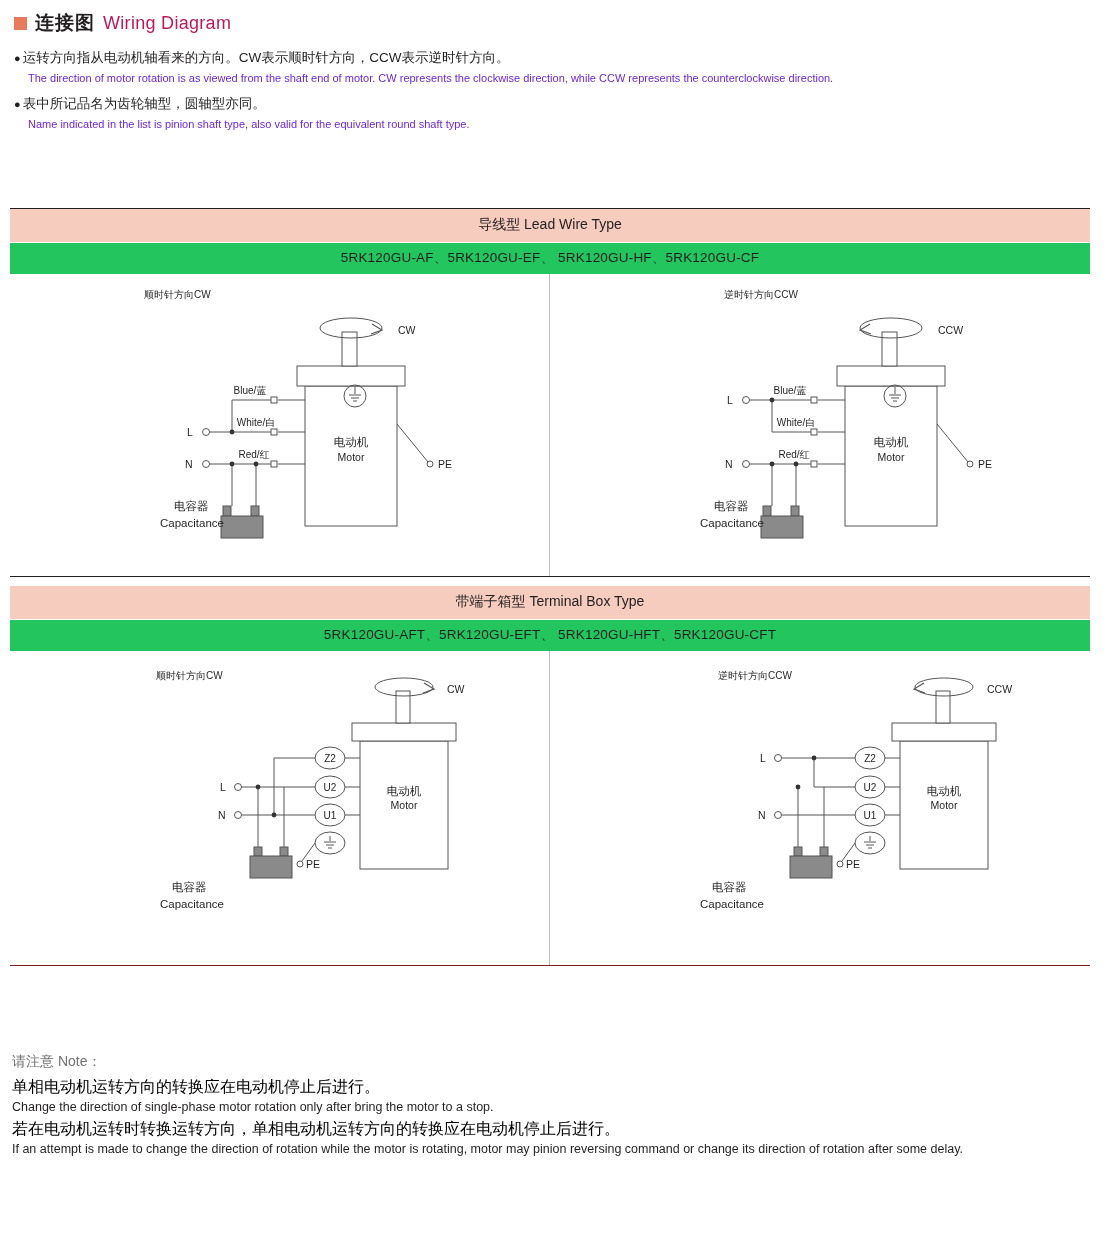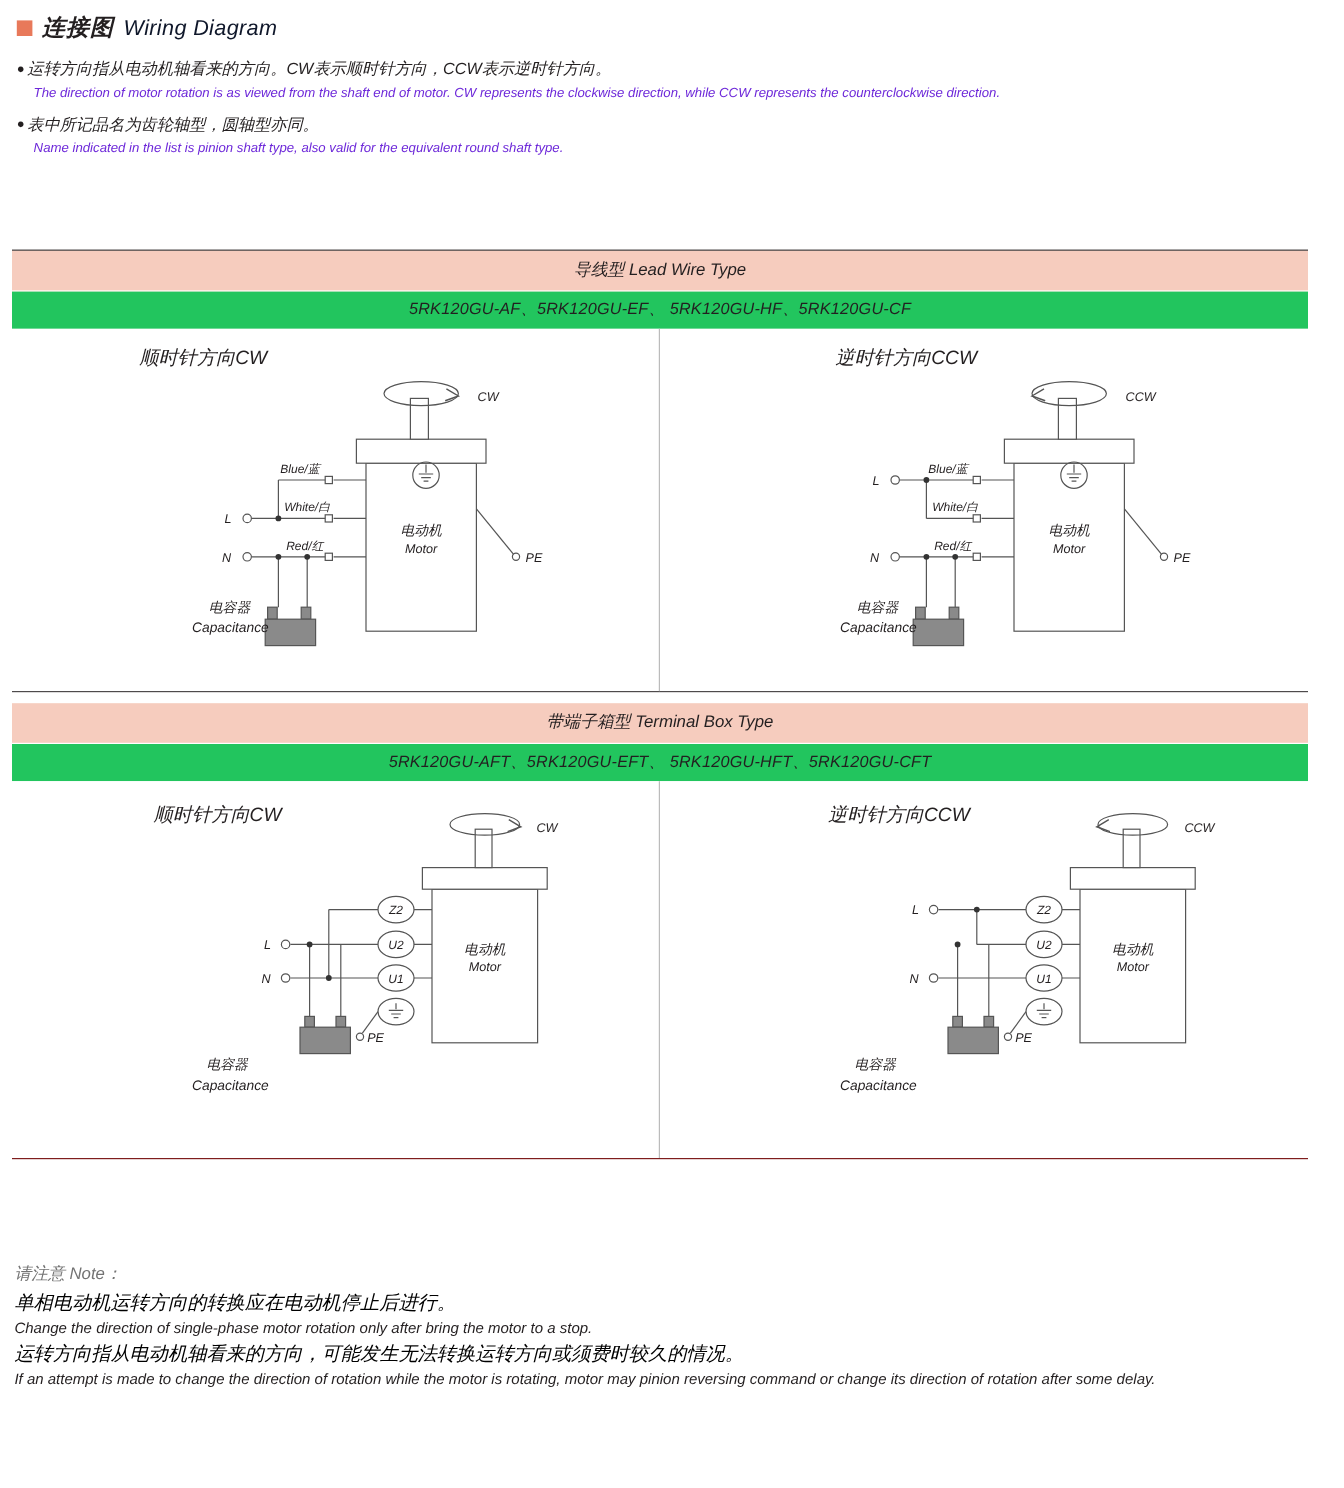--- a/index.html
+++ b/index.html
@@ -13,21 +13,20 @@
     font-family: "Liberation Sans", sans-serif;
     color: #231f20;
     position: relative;
     overflow: hidden;
   }
   .page {
     position: relative;
     width: 1065px;
     height: 1240px;
     padding: 0;
-    font-style: italic;
   }
 
   
   .header {
     position: absolute;
     left: 14px;
     top: 10px;
     display: flex;
     align-items: center;
     gap: 8px;
@@ -39,21 +38,21 @@
     display: inline-block;
   }
   .header-cn {
     font-size: 19px;
     font-weight: bold;
     letter-spacing: 1px;
     color: #231f20;
   }
   .header-en {
     font-size: 18px;
-    color: #0f172a;
+    color: #be185d;
     font-weight: normal;
     letter-spacing: .3px;
   }
 
   
   .intro {
     position: absolute;
     left: 14px;
     top: 48px;
     width: 1090px;
@@ -112,22 +111,23 @@
   }
   .diagram-cell {
     width: 50%;
     box-sizing: border-box;
     position: relative;
     height: 302px;
   }
   .diagram-cell.left { border-right: 1px solid #bbbbbb; }
   .diagram-cell .cell-title {
     position: absolute;
-    font-size: 16px;
-    color: #231f20;
+    font-size: 10px;
+    color: #231f20;
+    margin-left: 28px;
   }
   .sep-line {
     height: 1px;
     background: #231f20;
     width: 100%;
   }
   .gap-white { height: 9px; background: #ffffff; }
 
   .svg-holder { position: absolute; left: 0; top: 0; }
 
@@ -450,17 +450,17 @@
 
   </div>
 
   <div class="note">
     <div class="note-title">
       <span>请注意</span>
       <span>Note：</span>
     </div>
     <div class="note-line-cn">单相电动机运转方向的转换应在电动机停止后进行。</div>
     <div class="note-line-en">Change the direction of single-phase motor rotation only after bring the motor to a stop.</div>
-    <div class="note-line-cn">运转方向指从电动机轴看来的方向，可能发生无法转换运转方向或须费时较久的情况。</div>
+    <div class="note-line-cn">若在电动机运转时转换运转方向，单相电动机运转方向的转换应在电动机停止后进行。</div>
     <div class="note-line-en">If an attempt is made to change the direction of rotation while the motor is rotating, motor may pinion reversing command or change its direction of rotation after some delay.</div>
   </div>
 
 </div>
 
 </body></html>

